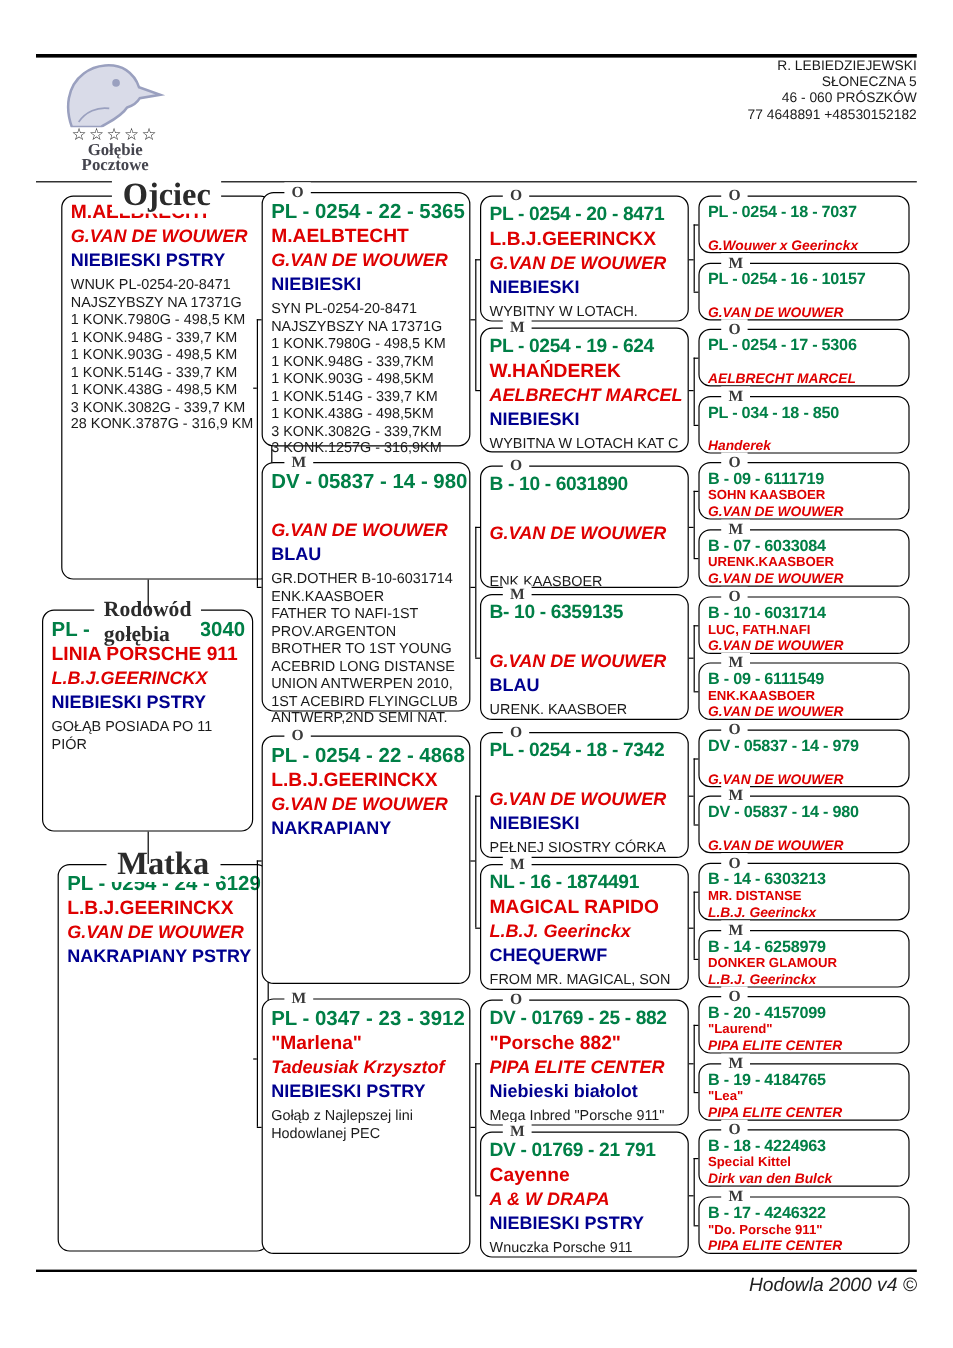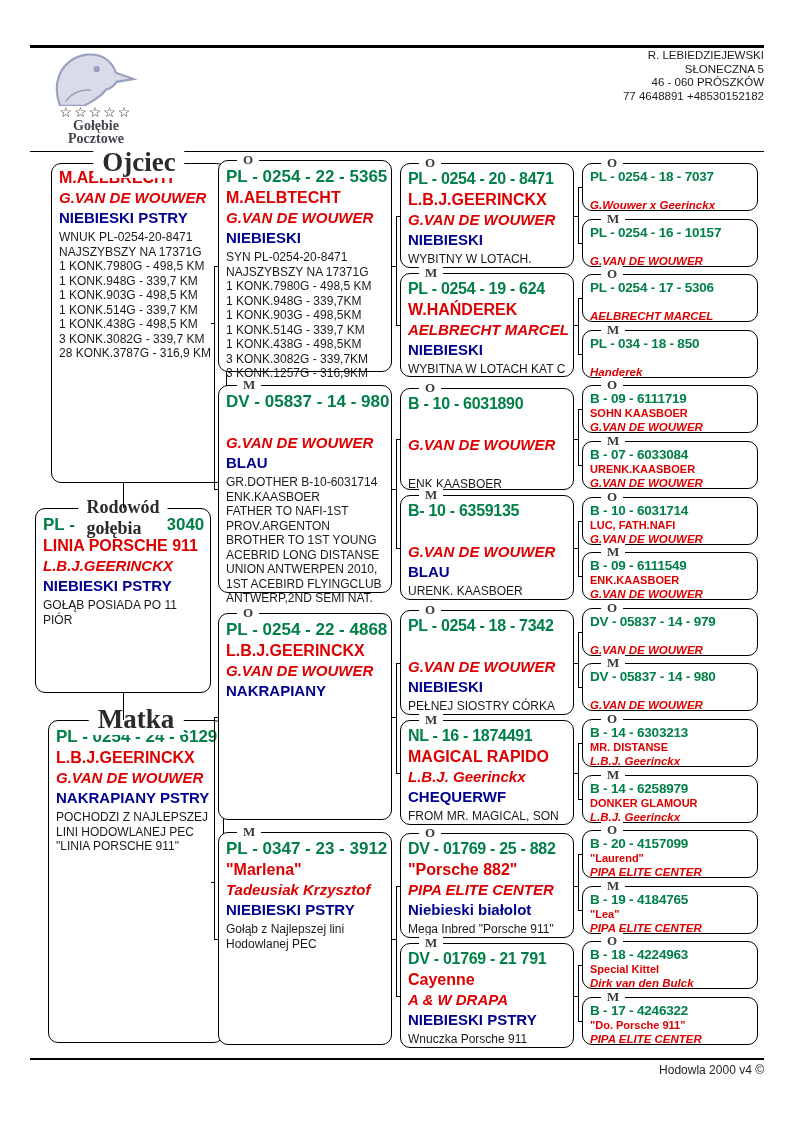--- a/index.html
+++ b/index.html
@@ -46,21 +46,21 @@
   .g1 .breeder,.g2 .breeder,.g3 .breeder{font-size:15px;line-height:20px;min-height:20px;}
   .g1 .colorline,.g2 .colorline,.g3 .colorline{font-size:15px;line-height:19px;min-height:19px;}
   .g1 .desc,.g2 .desc,.g3 .desc{font-size:12px;line-height:14.5px;margin-top:3px;}
 
   .g4 .ring{font-size:13.5px;line-height:17px;letter-spacing:-.2px;}
   .g4 .name{font-size:11px;line-height:13px;min-height:13px;}
   .g4 .breeder{font-size:11.5px;line-height:14px;}
 
   .conn{position:absolute;background:#000;}
 
-  .footer-text{position:absolute;right:30px;top:1063px;font-size:12px;color:#222;}
+  .footer-text{position:absolute;right:30px;top:1063px;font-size:16px;color:#222;font-style:italic;}
 </style>
 </head>
 <body>
 
 <div class="page">
 
   <div class="rule" style="left:30px;top:45px;width:734px;height:2.5px;"></div>
   <div class="rule" style="left:30px;top:151px;width:734px;height:1px;"></div>
   <div class="rule" style="left:30px;top:1058px;width:734px;height:1.5px;"></div>
 
@@ -106,23 +106,20 @@
     <div class="breeder">L.B.J.GEERINCKX</div>
     <div class="colorline">NIEBIESKI PSTRY</div>
     <div class="desc">GOŁĄB POSIADA PO 11 PIÓR</div>
   </div>
       <div class="pbox g1 label-lg" style="left: 48px; top: 720px; width: 176px; height: 323px;">
     <span class="marker">Matka</span>
     <div class="ring">PL - 0254 - 24 - 6129</div>
     <div class="name">L.B.J.GEERINCKX</div>
     <div class="breeder">G.VAN DE WOUWER</div>
     <div class="colorline">NAKRAPIANY PSTRY</div>
-    <div class="desc">POCHODZI Z NAJLEPSZEJ
-LINI HODOWLANEJ PEC
-"LINIA PORSCHE 911"</div>
   </div>
       <div class="pbox g2" style="left: 218px; top: 160px; width: 174px; height: 212px;">
     <span class="marker">O</span>
     <div class="ring">PL - 0254 - 22 - 5365</div>
     <div class="name">M.AELBTECHT</div>
     <div class="breeder">G.VAN DE WOUWER</div>
     <div class="colorline">NIEBIESKI</div>
     <div class="desc">SYN PL-0254-20-8471
 NAJSZYBSZY NA 17371G
 1 KONK.7980G - 498,5 KM

